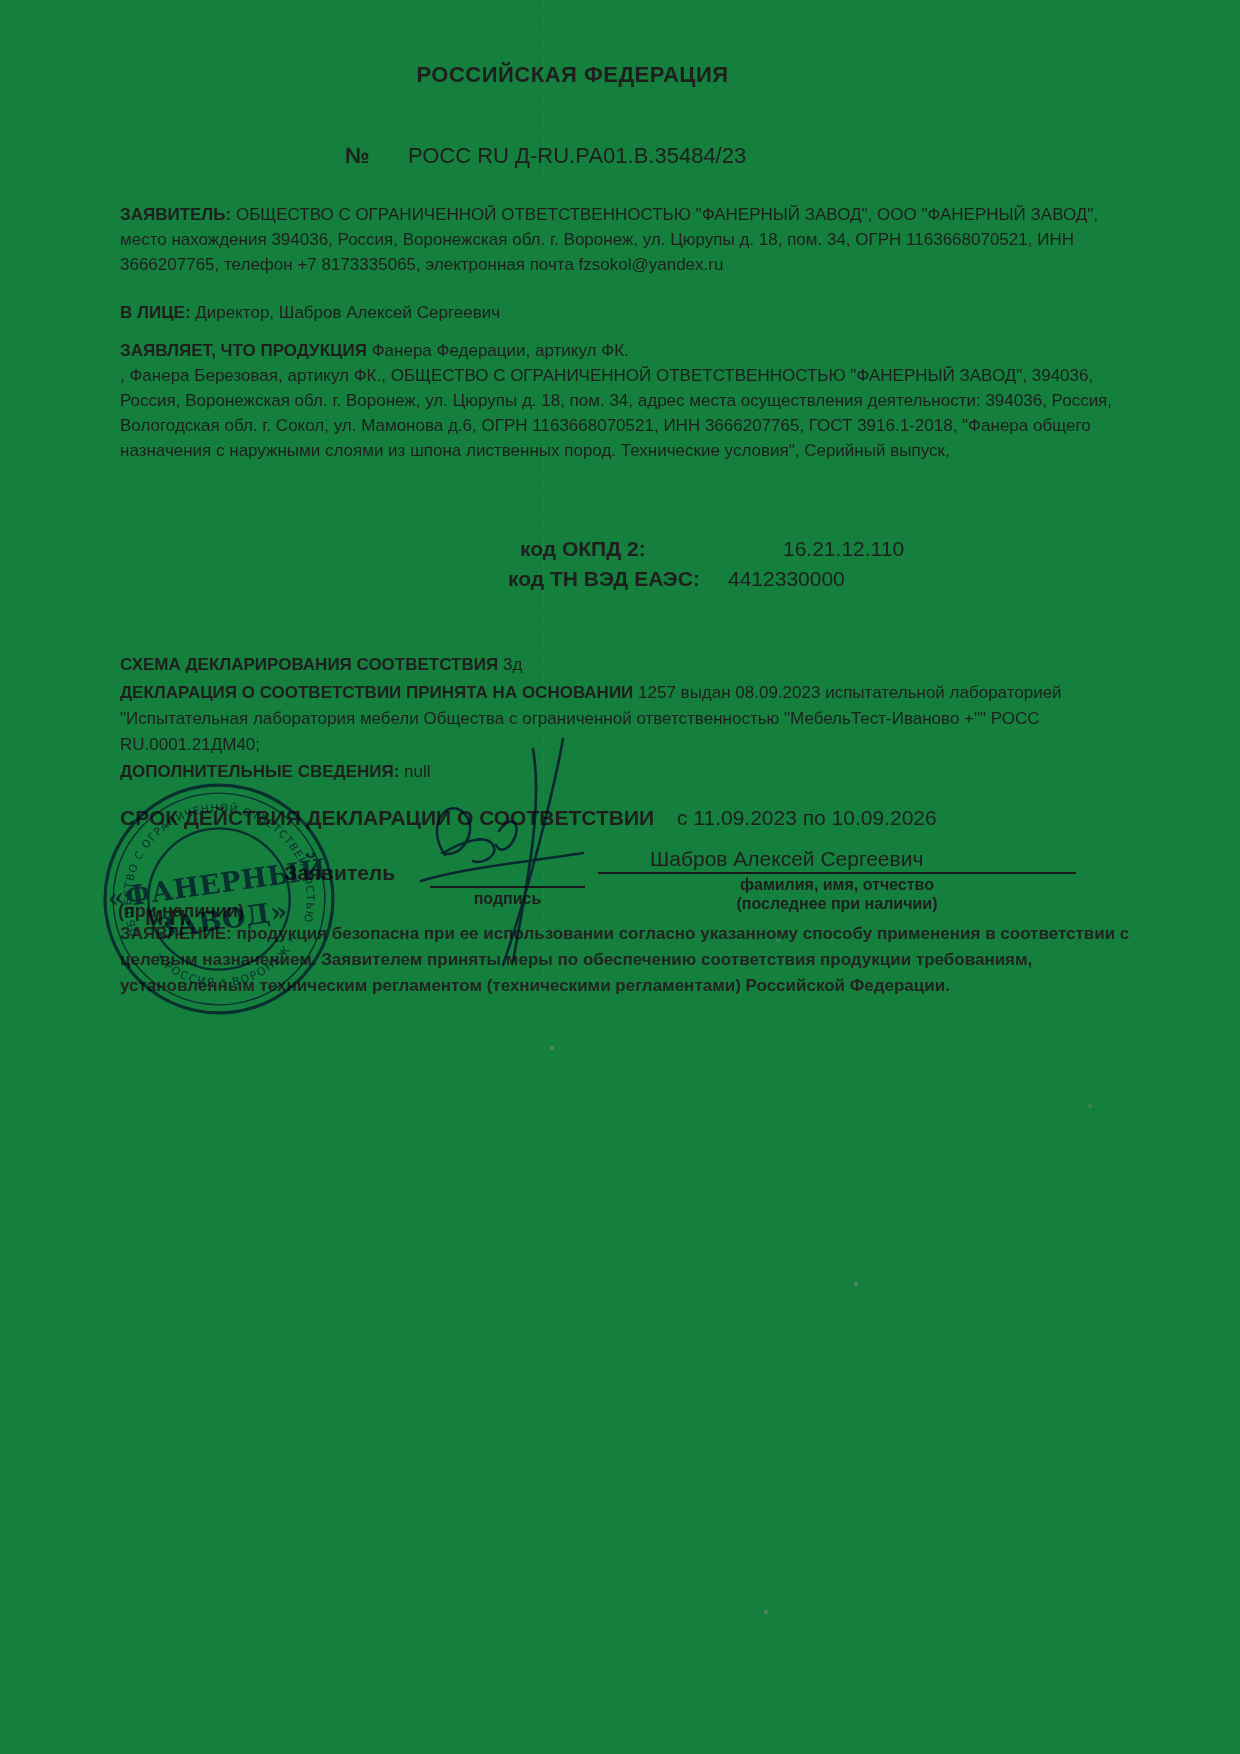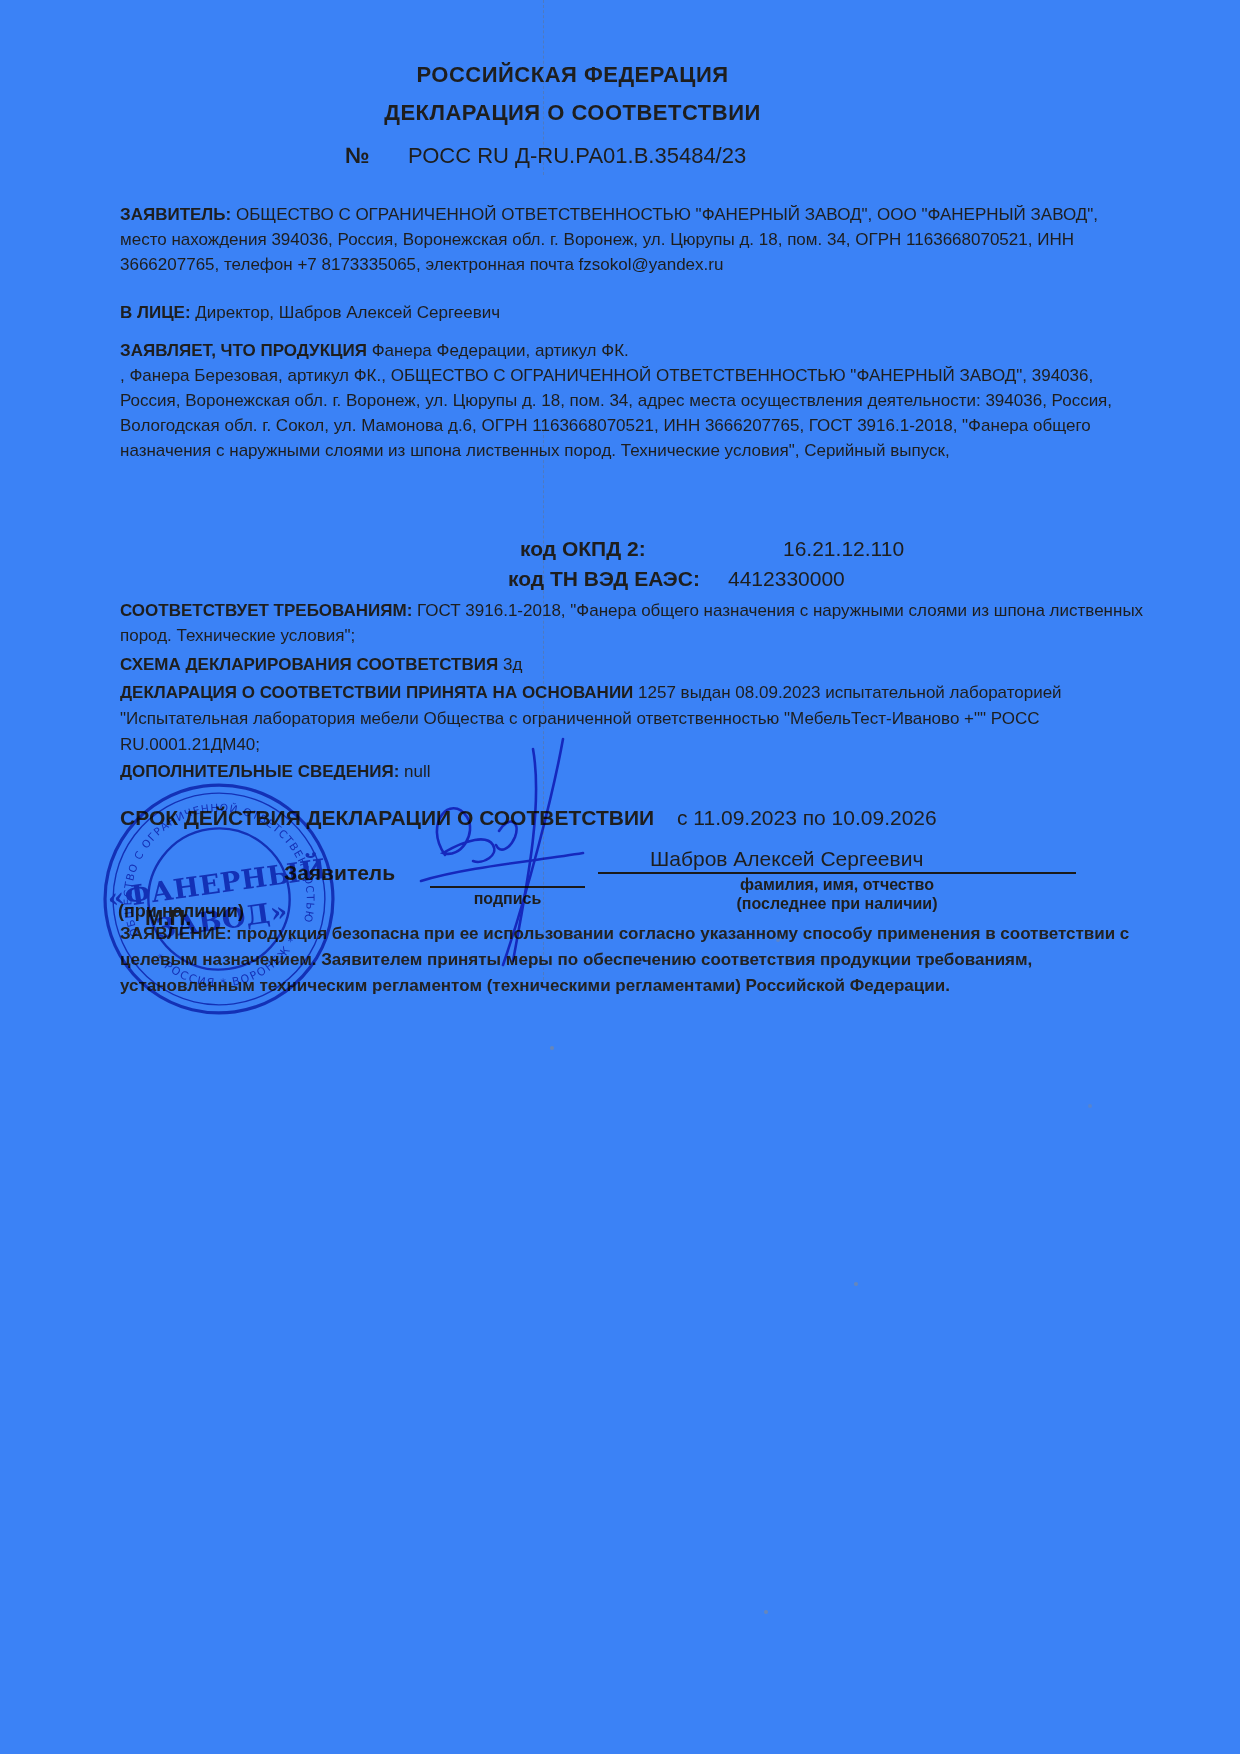--- a/index.html
+++ b/index.html
@@ -1,17 +1,17 @@
 <!DOCTYPE html>
 <html><head>
 <meta charset="utf-8">
 <style>
   html,body{margin:0;padding:0;background:#e8e8e8;}
   .page{
-    position:relative;width:1240px;height:1754px;background:#3b82f6;
+    position:relative;width:1240px;height:1754px;background:#15803d;
     font-family:"Liberation Sans", sans-serif;color:#1e1e1e;overflow:hidden;
     margin:0 auto;
   }
   .abs{position:absolute;}
   .title{width:905px;left:120px;text-align:center;font-weight:bold;font-size:22px;letter-spacing:.5px;}
   .para{left:120px;width:1026px;font-size:17px;line-height:25px;}
   .b{font-weight:bold;}
   .codes-label{font-weight:bold;font-size:21px;}
   .codes-value{font-size:21px;}
   .small-cap{font-size:16px;font-weight:bold;}
@@ -24,21 +24,20 @@
 </style>
 </head>
 <body>
 
 <div class="page">
 
   <div class="abs fold" style="left:543px;top:0;height:175px;"></div>
   <div class="abs fold" style="left:543px;top:420px;height:560px;"></div>
 
   <div class="abs title" style="top:62px;">РОССИЙСКАЯ ФЕДЕРАЦИЯ</div>
-  <div class="abs title" style="top:100px;">ДЕКЛАРАЦИЯ О СООТВЕТСТВИИ</div>
   <span class="abs" style="left:345px;top:143px;font-size:22px;font-weight:bold;">№</span>
   <span class="abs" style="left:408px;top:143px;font-size:22px;">РОСС RU Д-RU.РА01.В.35484/23</span>
 
   <div class="abs para" style="top:202px;">
     <span class="b">ЗАЯВИТЕЛЬ:</span>
     <span>ОБЩЕСТВО С ОГРАНИЧЕННОЙ ОТВЕТСТВЕННОСТЬЮ "ФАНЕРНЫЙ ЗАВОД", ООО "ФАНЕРНЫЙ ЗАВОД", место нахождения 394036, Россия, Воронежская обл. г. Воронеж, ул. Цюрупы д. 18, пом. 34, ОГРН 1163668070521, ИНН 3666207765, телефон +7 8173335065, электронная почта fzsokol@yandex.ru</span>
   </div>
 
   <div class="abs para" style="top:300px;">
     <span class="b">В ЛИЦЕ:</span>
@@ -49,24 +48,20 @@
     <span class="b">ЗАЯВЛЯЕТ, ЧТО ПРОДУКЦИЯ</span>
     <span>Фанера Федерации, артикул ФК.</span><br>
     <span>, Фанера Березовая, артикул ФК., ОБЩЕСТВО С ОГРАНИЧЕННОЙ ОТВЕТСТВЕННОСТЬЮ "ФАНЕРНЫЙ ЗАВОД", 394036, Россия, Воронежская обл. г. Воронеж, ул. Цюрупы д. 18, пом. 34, адрес места осуществления деятельности: 394036, Россия, Вологодская обл. г. Сокол, ул. Мамонова д.6, ОГРН 1163668070521, ИНН 3666207765, ГОСТ 3916.1-2018, "Фанера общего назначения с наружными слоями из шпона лиственных пород. Технические условия", Серийный выпуск,</span>
   </div>
 
   <span class="abs codes-label" style="left:508px;top:537px;margin-left:12px;">код ОКПД 2:</span>
   <span class="abs codes-value" style="left:750px;top:537px;margin-left:33px;">16.21.12.110</span>
   <span class="abs codes-label" style="left:508px;top:567px;">код ТН ВЭД ЕАЭС:</span>
   <span class="abs codes-value" style="left:728px;top:567px;">4412330000</span>
 
-  <div class="abs para" style="top:598px;">
-    <span class="b">СООТВЕТСТВУЕТ ТРЕБОВАНИЯМ:</span>
-    <span>ГОСТ 3916.1-2018, "Фанера общего назначения с наружными слоями из шпона лиственных пород. Технические условия";</span>
-  </div>
 
   <div class="abs para" style="top:652px;">
     <span class="b">СХЕМА ДЕКЛАРИРОВАНИЯ СООТВЕТСТВИЯ</span>
     <span>3д</span>
   </div>
 
   <div class="abs para" style="top:680px;line-height:26px;">
     <span class="b">ДЕКЛАРАЦИЯ О СООТВЕТСТВИИ ПРИНЯТА НА ОСНОВАНИИ</span>
     <span>1257 выдан 08.09.2023 испытательной лабораторией "Испытательная лаборатория мебели Общества с ограниченной ответственностью "МебельТест-Иваново +"" РОСС RU.0001.21ДМ40;</span>
   </div>

